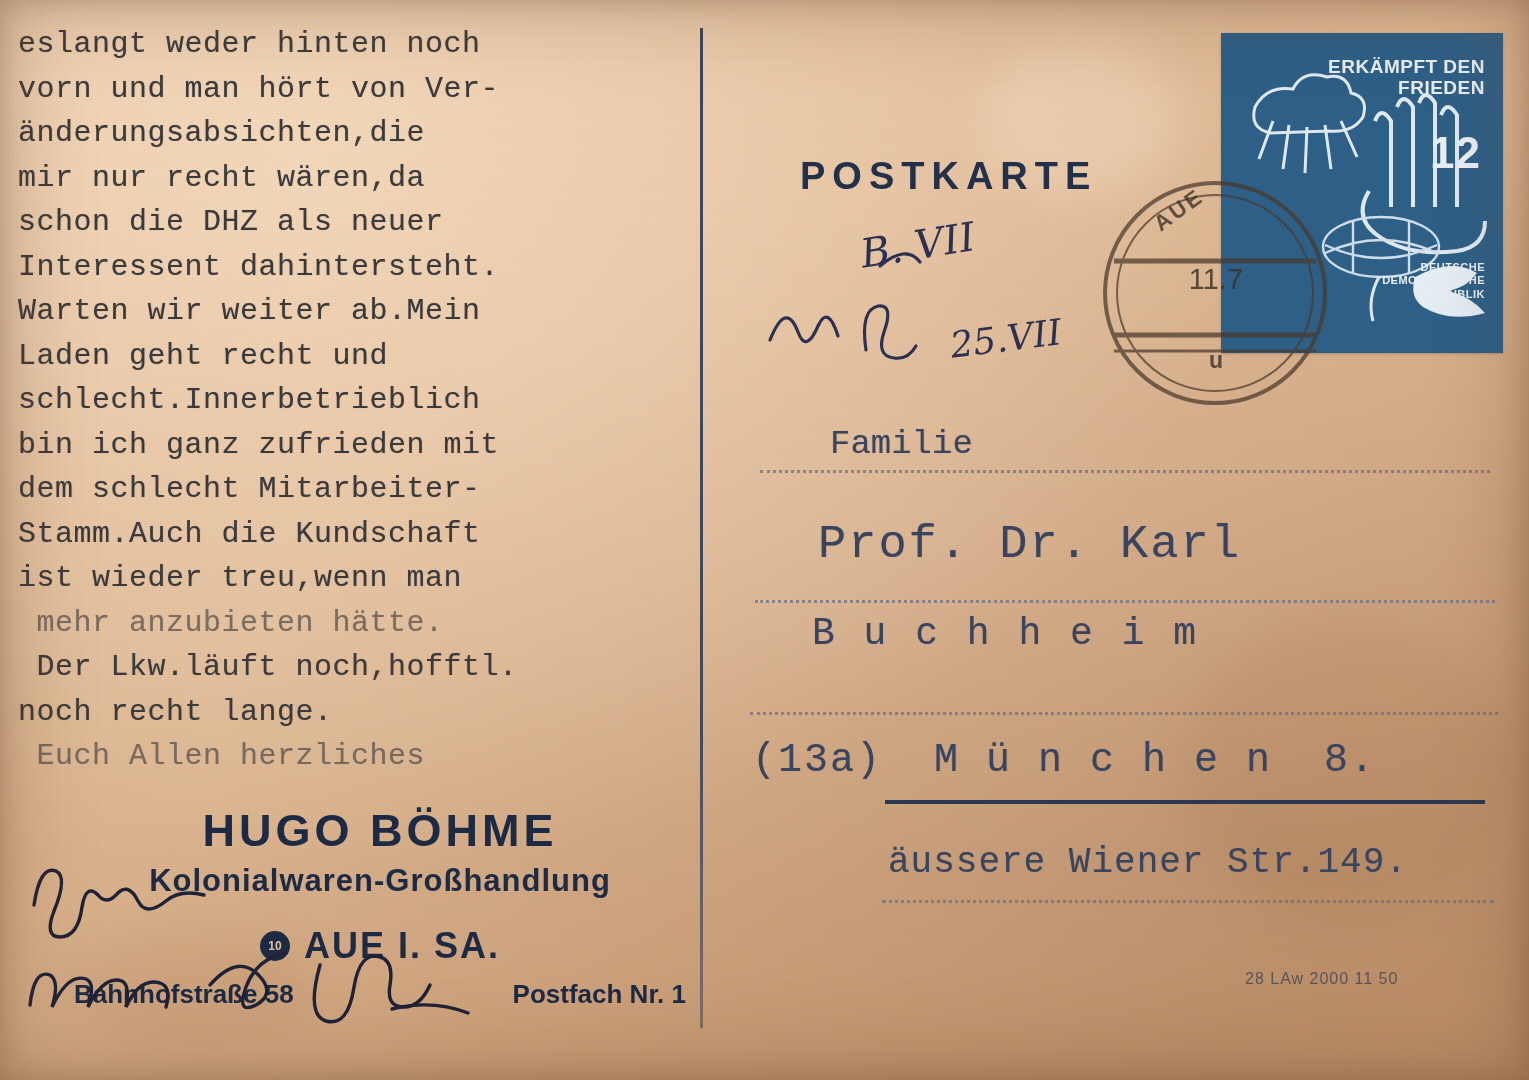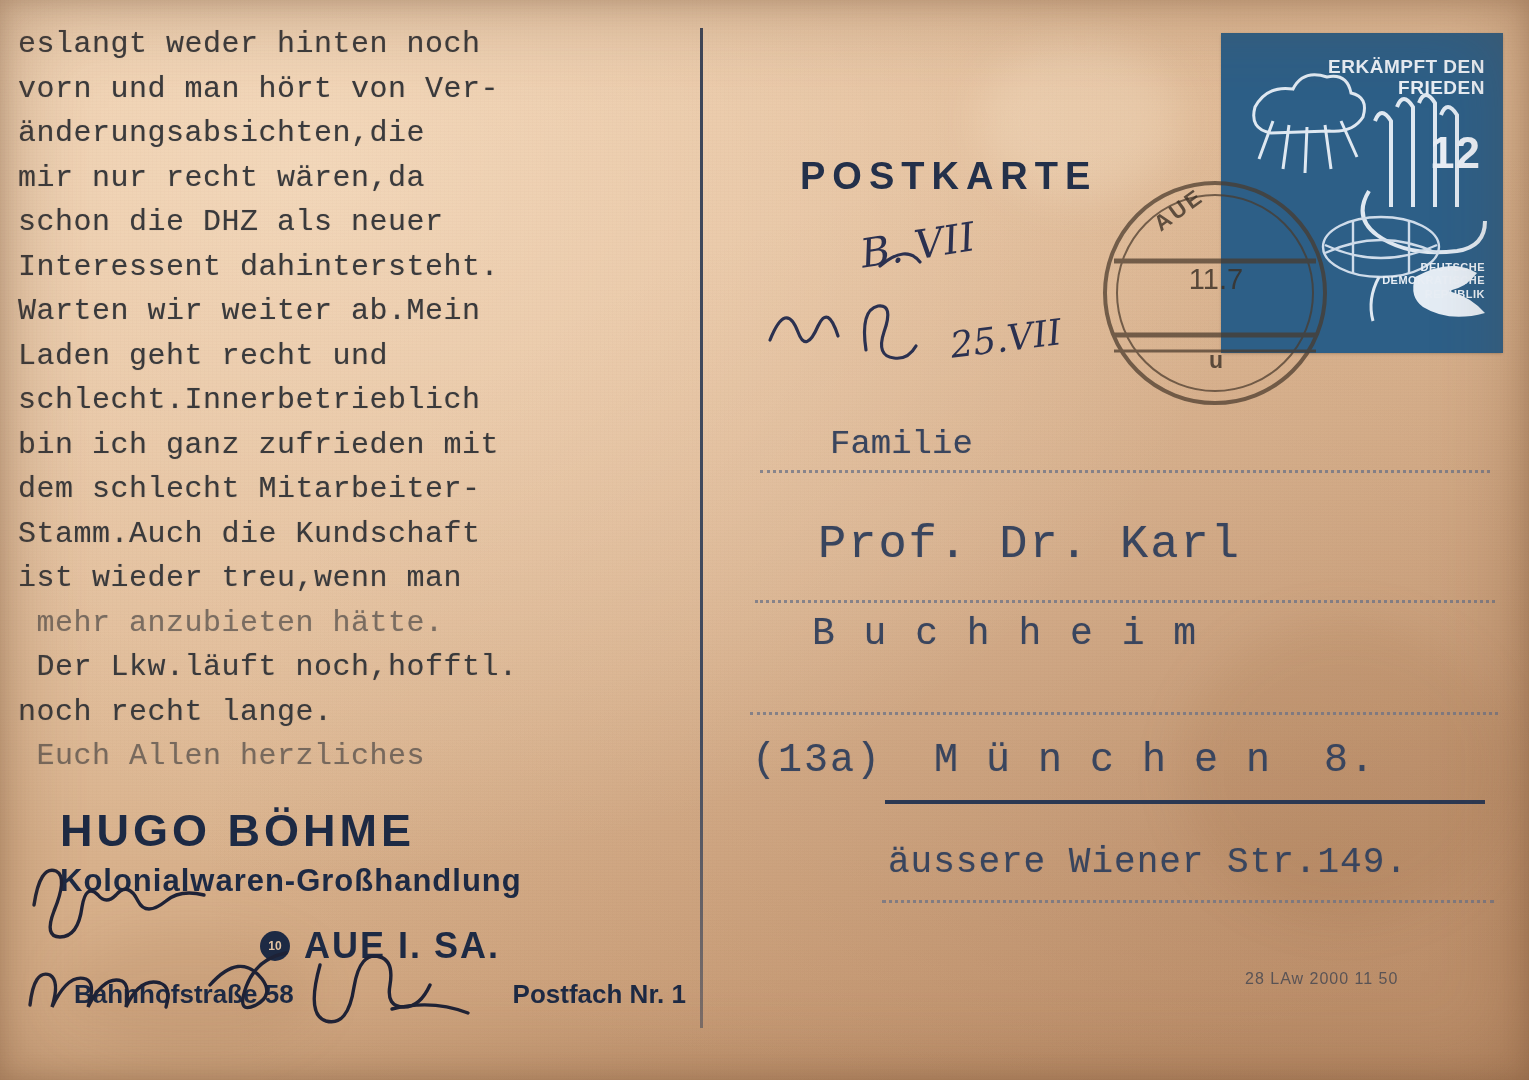--- a/index.html
+++ b/index.html
@@ -103,21 +103,21 @@
   }
   #addr-rule{
     position:absolute;left:885px;top:800px;width:600px;height:4px;background:#2b3852;
   }
   #printref{
     position:absolute;left:1245px;top:970px;
     font-family:"Liberation Sans",sans-serif;font-size:16px;color:#4a4a52;letter-spacing:1px;opacity:.85;
   }
 
   
-  #imprint{position:absolute;left:60px;top:805px;width:640px;color:#1d2a44;}
+  #imprint{position:absolute;left:60px;top:805px;width:640px;text-align:center;color:#1d2a44;}
   #imp-name{font-family:"Liberation Sans",sans-serif;font-weight:bold;font-size:45px;letter-spacing:4px;}
   #imp-sub{font-family:"Liberation Sans",sans-serif;font-weight:bold;font-size:31px;letter-spacing:1px;margin-top:6px;}
   #imp-city-row{display:flex;align-items:center;justify-content:center;gap:14px;margin-top:26px;}
   #imp-circle{
     width:30px;height:30px;border-radius:50%;background:#1d2a44;color:#e3c3a2;
     font-family:"Liberation Sans",sans-serif;font-size:12px;font-weight:bold;
     display:flex;align-items:center;justify-content:center;
   }
   #imp-city{font-family:"Liberation Sans",sans-serif;font-weight:bold;font-size:36px;letter-spacing:2px;}
   #imp-foot{display:flex;justify-content:space-between;font-family:"Liberation Sans",sans-serif;font-weight:bold;font-size:26px;margin-top:12px;padding:0 14px;}

